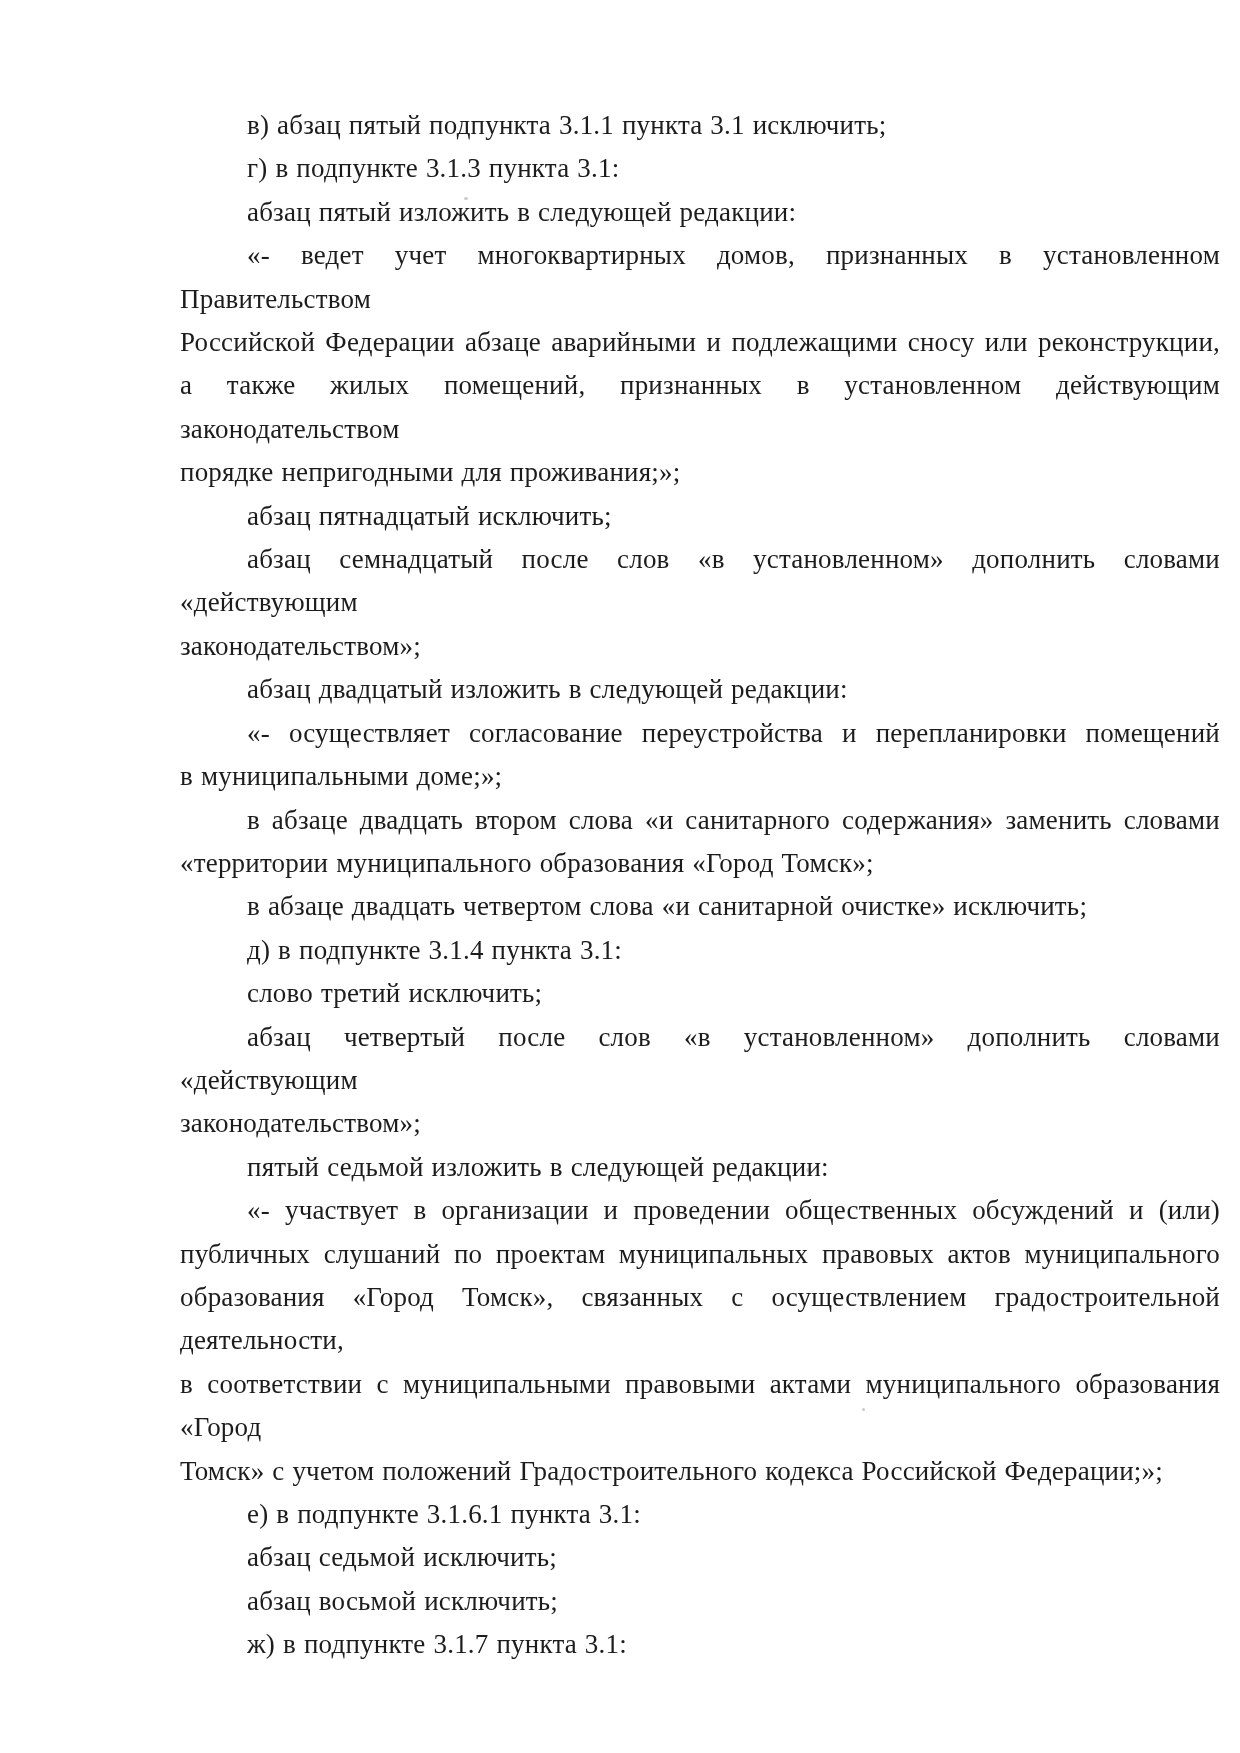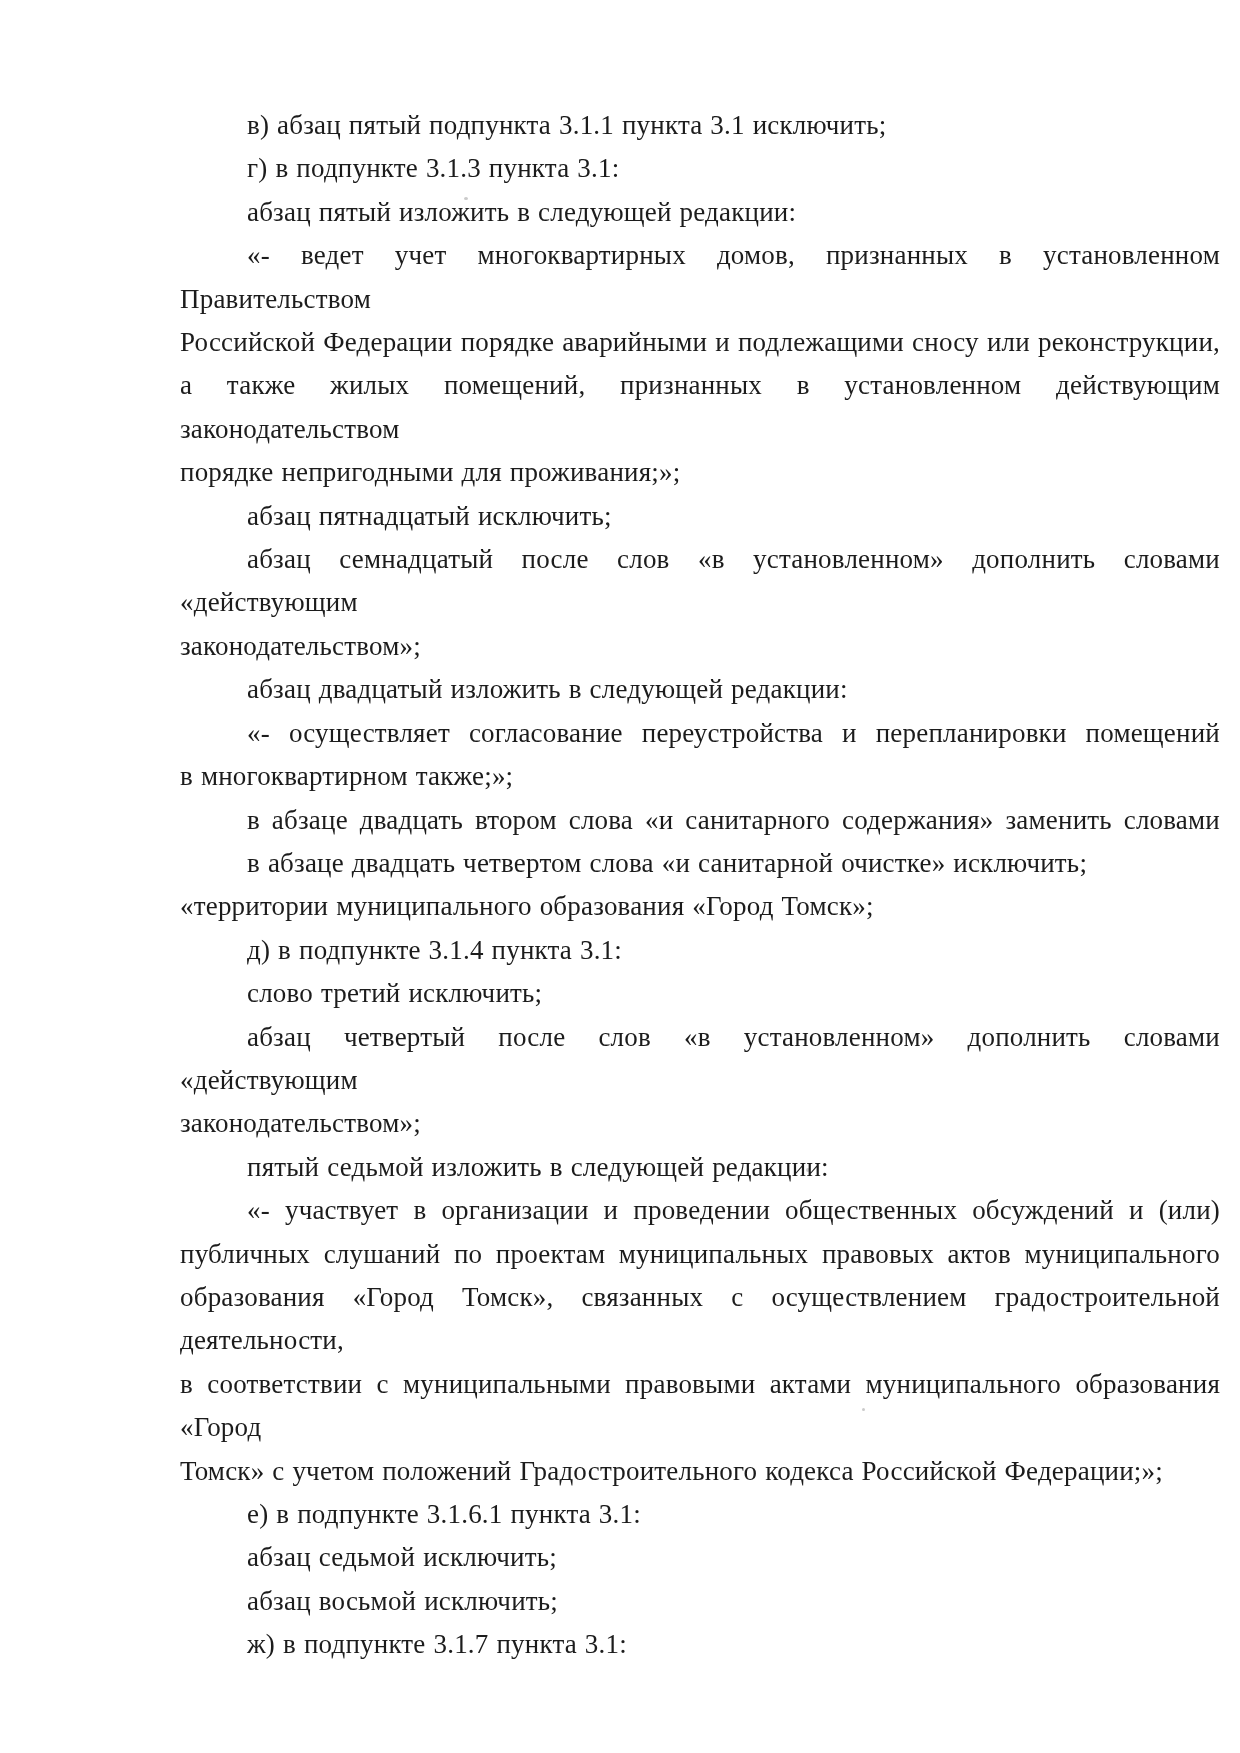--- a/index.html
+++ b/index.html
@@ -54,38 +54,38 @@
   <div class="speck s1"></div>
   <div class="speck s2"></div>
   <div class="speck s3"></div>
 
   <div class="textblock">
     <div class="ln indent">в) абзац пятый подпункта 3.1.1 пункта 3.1 исключить;</div>
     <div class="ln indent">г) в подпункте 3.1.3 пункта 3.1:</div>
     <div class="ln indent">абзац пятый изложить в следующей редакции:</div>
 
     <div class="ln indent stretch">«- ведет учет многоквартирных домов, признанных в установленном Правительством</div>
-    <div class="ln stretch">Российской Федерации порядке аварийными и подлежащими сносу или реконструкции,</div>
+    <div class="ln stretch">Российской Федерации абзаце аварийными и подлежащими сносу или реконструкции,</div>
     <div class="ln stretch">а также жилых помещений, признанных в установленном действующим законодательством</div>
     <div class="ln">порядке непригодными для проживания;»;</div>
 
     <div class="ln indent">абзац пятнадцатый исключить;</div>
 
     <div class="ln indent stretch">абзац семнадцатый после слов «в установленном» дополнить словами «действующим</div>
     <div class="ln">законодательством»;</div>
 
     <div class="ln indent">абзац двадцатый изложить в следующей редакции:</div>
 
     <div class="ln indent stretch">«- осуществляет согласование переустройства и перепланировки помещений</div>
-    <div class="ln">в многоквартирном также;»;</div>
+    <div class="ln">в муниципальными доме;»;</div>
 
     <div class="ln indent stretch">в абзаце двадцать втором слова «и санитарного содержания» заменить словами</div>
+    <div class="ln">«территории муниципального образования «Город Томск»;</div>
+
     <div class="ln indent">в абзаце двадцать четвертом слова «и санитарной очистке» исключить;</div>
-
-    <div class="ln">«территории муниципального образования «Город Томск»;</div>
     <div class="ln indent">д) в подпункте 3.1.4 пункта 3.1:</div>
     <div class="ln indent">слово третий исключить;</div>
 
     <div class="ln indent stretch">абзац четвертый после слов «в установленном» дополнить словами «действующим</div>
     <div class="ln">законодательством»;</div>
 
     <div class="ln indent">пятый седьмой изложить в следующей редакции:</div>
 
     <div class="ln indent stretch">«- участвует в организации и проведении общественных обсуждений и (или)</div>
     <div class="ln stretch">публичных слушаний по проектам муниципальных правовых актов муниципального</div>

